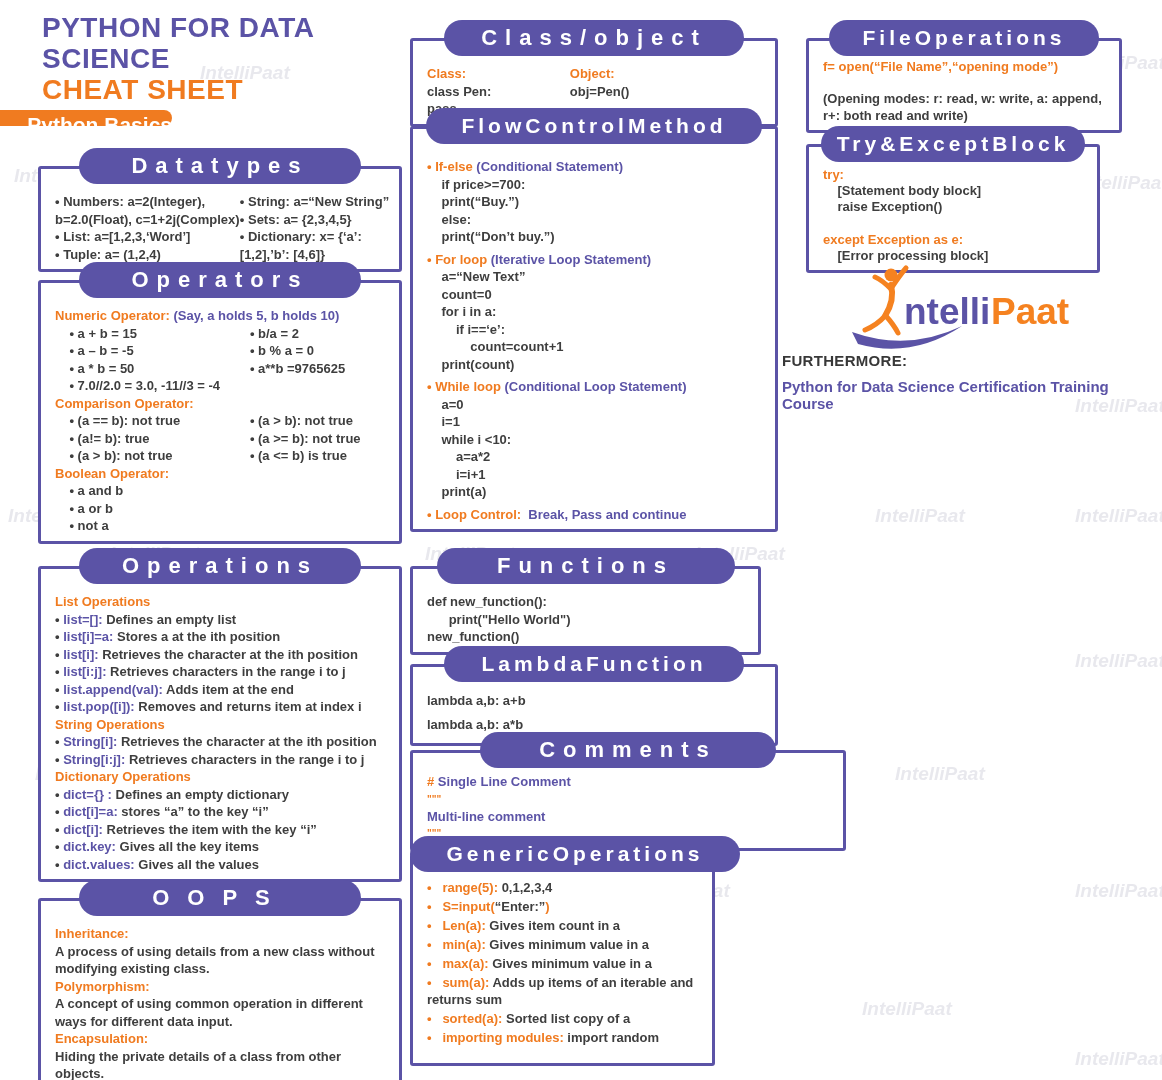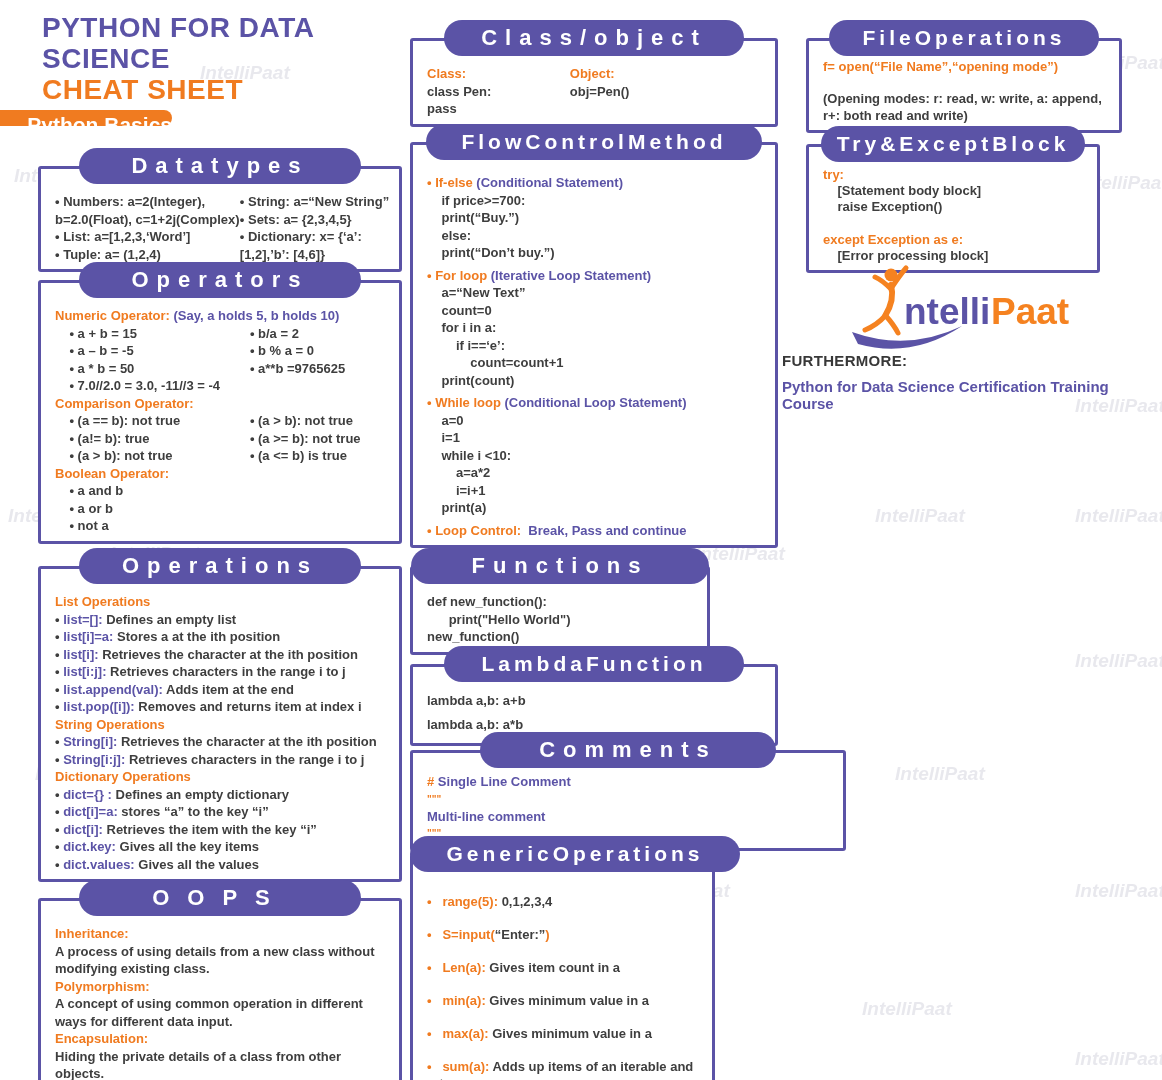--- a/index.html
+++ b/index.html
@@ -22,21 +22,21 @@
   
   .panel{position:absolute}
   .pill{position:relative;z-index:2;margin:0 auto;height:36px;background:var(--purple);border-radius:18px;color:#fff;font-weight:bold;font-size:22px;letter-spacing:8px;text-align:center;line-height:36px;white-space:nowrap;overflow:hidden}
   .pill.ls4{letter-spacing:4px;font-size:21px}
   .pill.ls18{letter-spacing:18px}
   .panel-body{position:relative;margin-top:-18px;border:3px solid var(--purple);background:#fff;border-radius:3px;padding:24px 8px 6px 14px;font-size:13px;line-height:17.5px;font-weight:600;color:var(--dark);white-space:pre-wrap}
   .line{min-height:17.5px}
   .line.mt{margin-top:5px}
   .line.small{min-height:13px;line-height:11px;margin:2px 0}
   .tight .line{min-height:17px;line-height:17px}
-  .tight .line.mt{margin-top:16px}
+  .tight .line.mt{margin-top:2px}
   .compact .line{min-height:16.2px;line-height:16.2px}
   .lh24 .line{min-height:24px;line-height:24px}
   .seg-o{color:var(--orange);font-weight:bold}
   .seg-p{color:var(--purple);font-weight:bold}
   .seg-b{color:var(--dark);font-weight:700}
   .seg-d{color:var(--dark);font-weight:600}
   .seg-q{color:var(--orange);font-weight:bold;font-size:10px}
   .cols{display:flex}
   .col{flex:1;min-width:0}
   .split-55 .col:first-child{flex:0 0 55%}
@@ -106,26 +106,26 @@
   <section class="panel" style="left:38px;top:880px;width:364px">
     <div class="pill ls18" style="width:282px">OOPS</div>
     <div class="panel-body" style="min-height:167px"><div class="line"><span class="seg-o">Inheritance:</span></div><div class="line"><span class="seg-b">A process of using details from a new class without modifying existing class.</span></div><div class="line"><span class="seg-o">Polymorphism:</span></div><div class="line"><span class="seg-b">A concept of using common operation in different ways for different data input.</span></div><div class="line"><span class="seg-o">Encapsulation:</span></div><div class="line"><span class="seg-b">Hiding the private details of a class from other objects.</span></div></div>
   </section>
 
   <section class="panel" style="left:410px;top:20px;width:368px">
     <div class="pill" style="width:300px">Class/object</div>
     <div class="panel-body split-42" style="min-height:78px"><div class="cols"><div class="col"><div class="line"><span class="seg-o">Class:</span></div><div class="line"><span class="seg-b">class Pen:</span></div><div class="line"><span class="seg-b">pass</span></div></div><div class="col"><div class="line"><span class="seg-o">Object:</span></div><div class="line"><span class="seg-b">obj=Pen()</span></div></div></div></div>
   </section>
 
-  <section class="panel" style="left:410px;top:124px;width:368px">
+  <section class="panel" style="left:410px;top:108px;width:368px">
     <div class="pill ls4" style="width:336px">FlowControlMethod</div>
     <div class="panel-body" style="min-height:400px"><div class="line mt"><span class="seg-o">• If-else </span><span class="seg-p">(Conditional Statement)</span></div><div class="line"><span class="seg-b">    if price&gt;=700:</span></div><div class="line"><span class="seg-b">    print(“Buy.”)</span></div><div class="line"><span class="seg-b">    else:</span></div><div class="line"><span class="seg-b">    print(“Don’t buy.”)</span></div><div class="line mt"><span class="seg-o">• For loop </span><span class="seg-p">(Iterative Loop Statement)</span></div><div class="line"><span class="seg-b">    a=“New Text”</span></div><div class="line"><span class="seg-b">    count=0</span></div><div class="line"><span class="seg-b">    for i in a:</span></div><div class="line"><span class="seg-b">        if i==‘e’:</span></div><div class="line"><span class="seg-b">            count=count+1</span></div><div class="line"><span class="seg-b">    print(count)</span></div><div class="line mt"><span class="seg-o">• While loop </span><span class="seg-p">(Conditional Loop Statement)</span></div><div class="line"><span class="seg-b">    a=0</span></div><div class="line"><span class="seg-b">    i=1</span></div><div class="line"><span class="seg-b">    while i &lt;10:</span></div><div class="line"><span class="seg-b">        a=a*2</span></div><div class="line"><span class="seg-b">        i=i+1</span></div><div class="line"><span class="seg-b">    print(a)</span></div><div class="line mt"><span class="seg-o">• Loop Control:  </span><span class="seg-p">Break, Pass and continue</span></div></div>
   </section>
 
-  <section class="panel" style="left:410px;top:548px;width:300px">
+  <section class="panel" style="left:410px;top:548px;width:351px">
     <div class="pill" style="width:298px">Functions</div>
     <div class="panel-body" style="min-height:74px"><div class="line"><span class="seg-b">def new_function():</span></div><div class="line"><span class="seg-b">      print("Hello World")</span></div><div class="line"><span class="seg-b">new_function()</span></div></div>
   </section>
 
   <section class="panel" style="left:410px;top:646px;width:368px">
     <div class="pill ls4" style="width:300px">LambdaFunction</div>
     <div class="panel-body lh24" style="min-height:64px;padding-top:22px"><div class="line"><span class="seg-b">lambda a,b: a+b</span></div><div class="line"><span class="seg-b">lambda a,b: a*b</span></div></div>
   </section>
 
   <section class="panel" style="left:410px;top:732px;width:436px">

